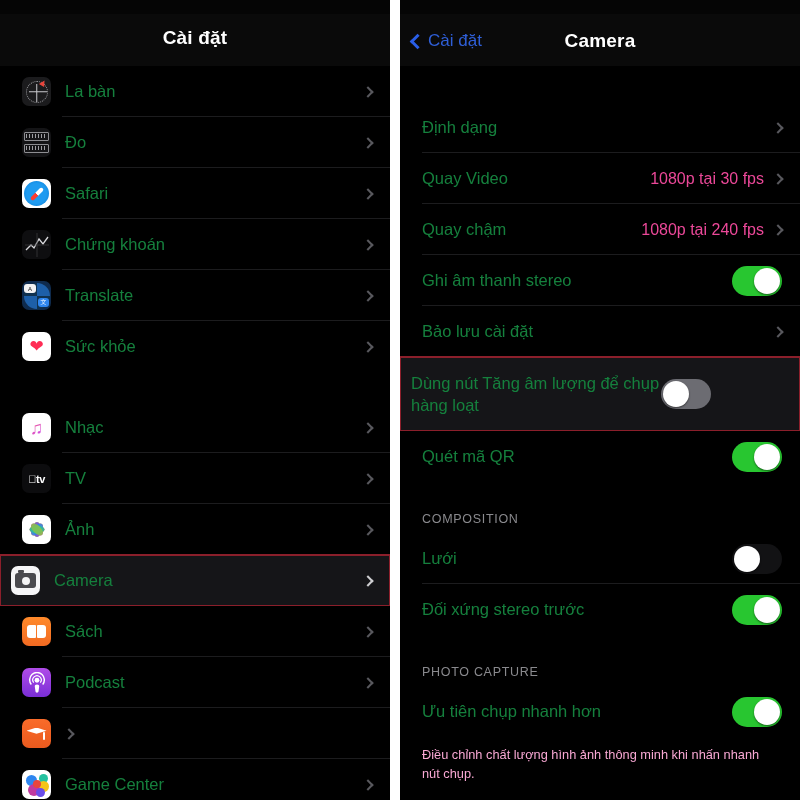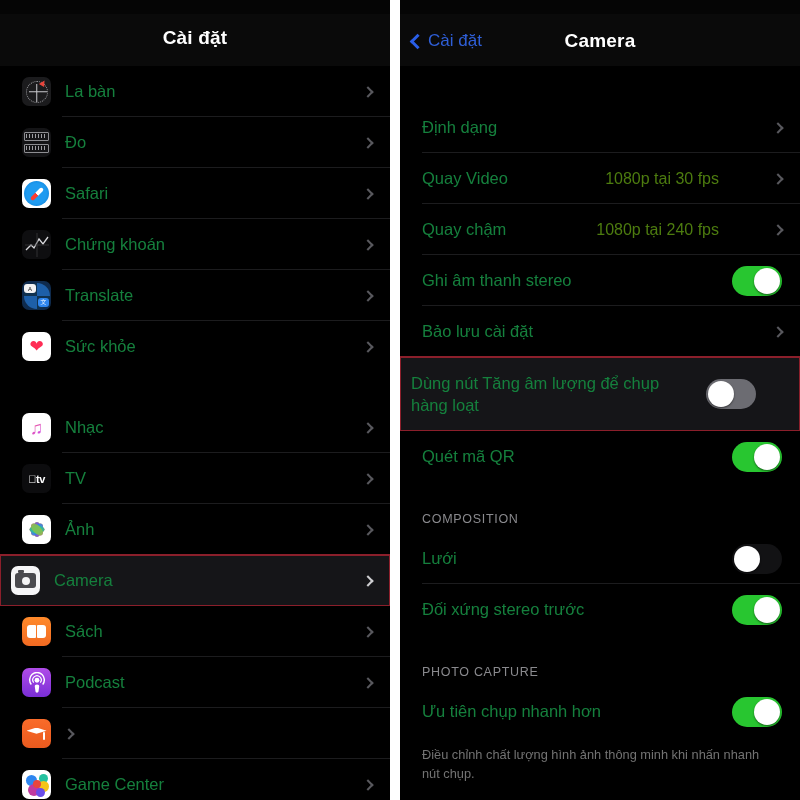--- a/index.html
+++ b/index.html
@@ -80,42 +80,42 @@
     background: #000000;
   }
   .row::after {
     content: "";
     position: absolute;
     left: 62px; right: 0; bottom: 0;
     height: 1px;
     background: #1c1c1e;
   }
   .row.no-sep::after { display:none; }
-  .row-plain { padding-left: 22px; gap: 45px; }
+  .row-plain { padding-left: 22px; }
   .row-plain::after { left: 22px; }
 
   .app-icon {
     width: 29px; height: 29px;
     border-radius: 7px;
     margin-right: 14px;
     flex: 0 0 auto;
     display: flex; align-items: center; justify-content: center;
     overflow: hidden;
     position: relative;
     font-size: 16px;
   }
   .row-label {
     color: #15803d;
     font-size: 16.5px;
     flex: 1 1 auto;
     white-space: nowrap;
   }
   .row-label.two-line { white-space: normal; line-height: 1.35; max-width: 250px; }
   .row-value {
-    color: #4d7c0f;
+    color: #ec4899;
     font-size: 16px;
     margin-right: 10px;
     white-space: nowrap;
   }
   .chev {
     width: 8px; height: 8px;
     border-top: 2px solid #59595e;
     border-right: 2px solid #59595e;
     transform: rotate(45deg);
     flex: 0 0 auto;
@@ -126,21 +126,21 @@
   .gap-tall { height: 36px; background: #000000; }
 
   .section-header {
     color: #8a8a8e;
     font-size: 12.5px;
     letter-spacing: .7px;
     padding: 0 0 7px 22px;
     background:#000;
   }
   .footnote {
-    color: #737373;
+    color: #f9a8d4;
     font-size: 12.8px;
     line-height: 1.45;
     padding: 9px 30px 0 22px;
     background:#000;
   }
 
   
   .toggle {
     width: 50px; height: 30px;
     border-radius: 15px;

